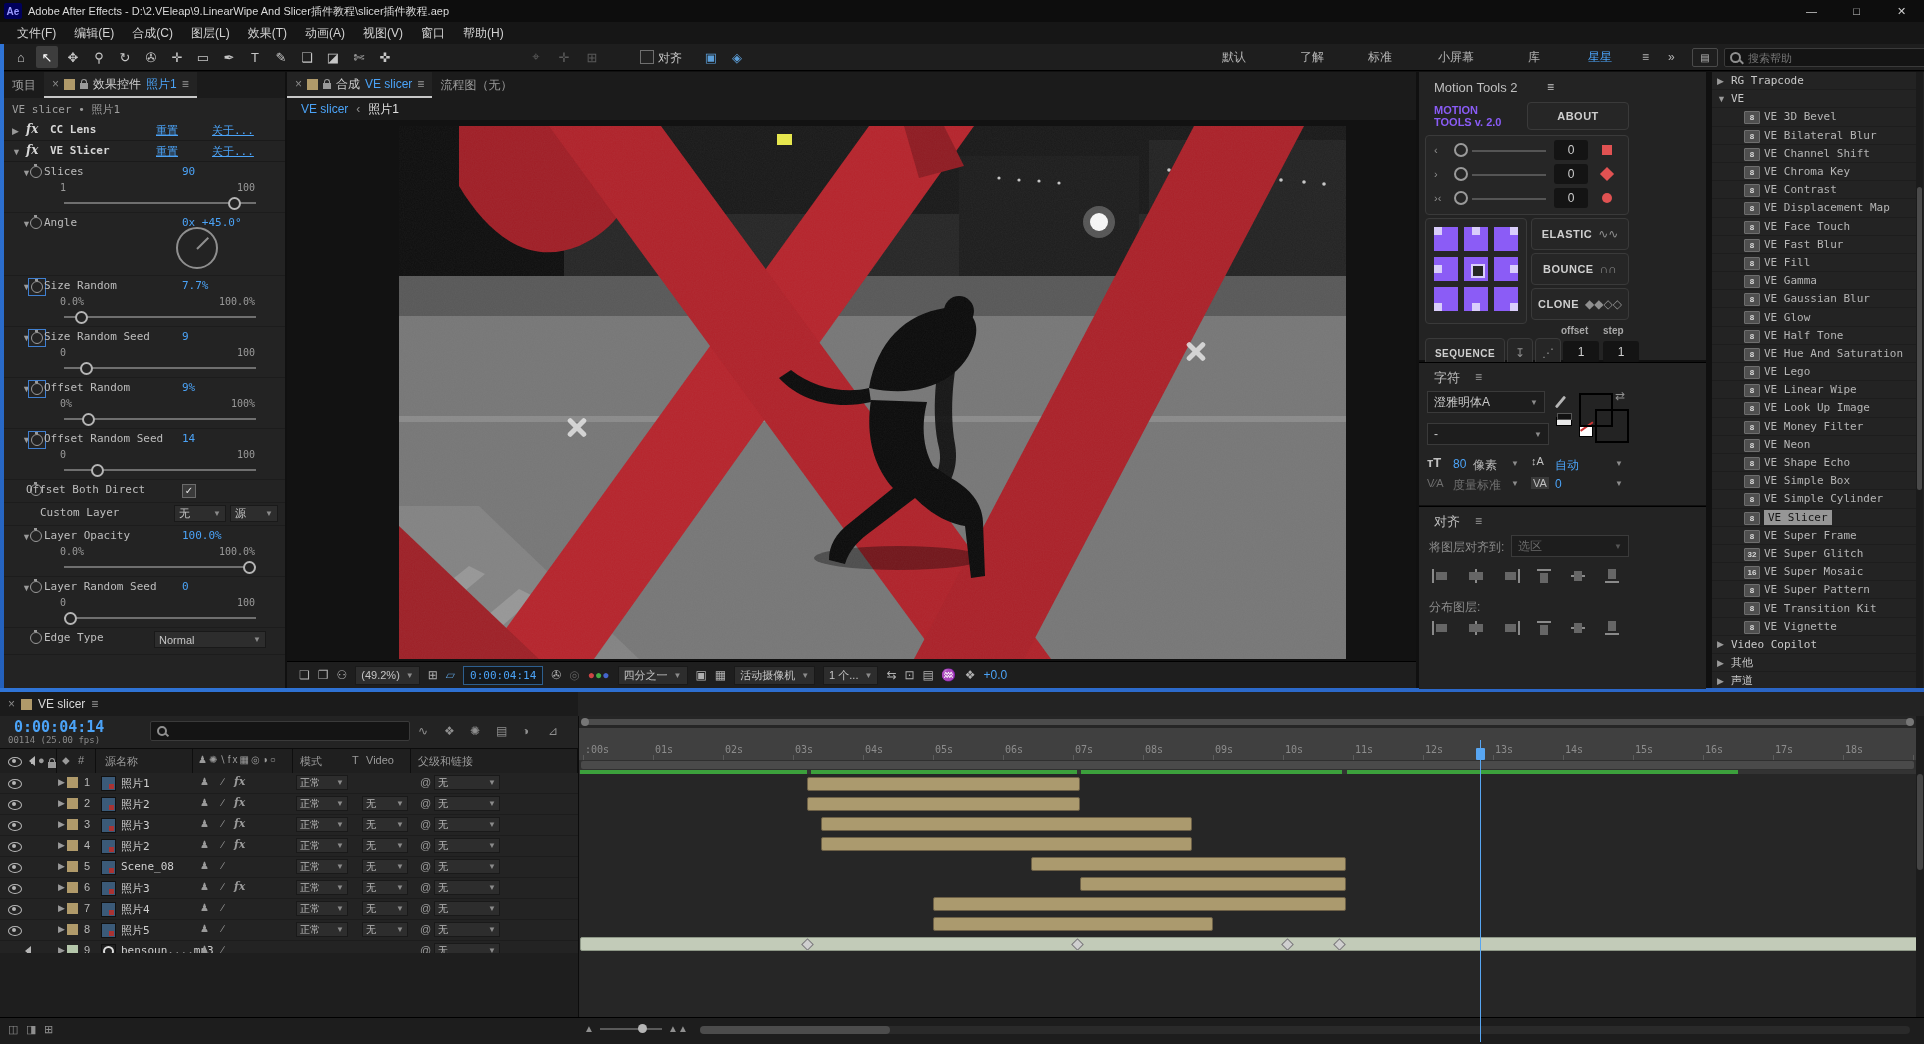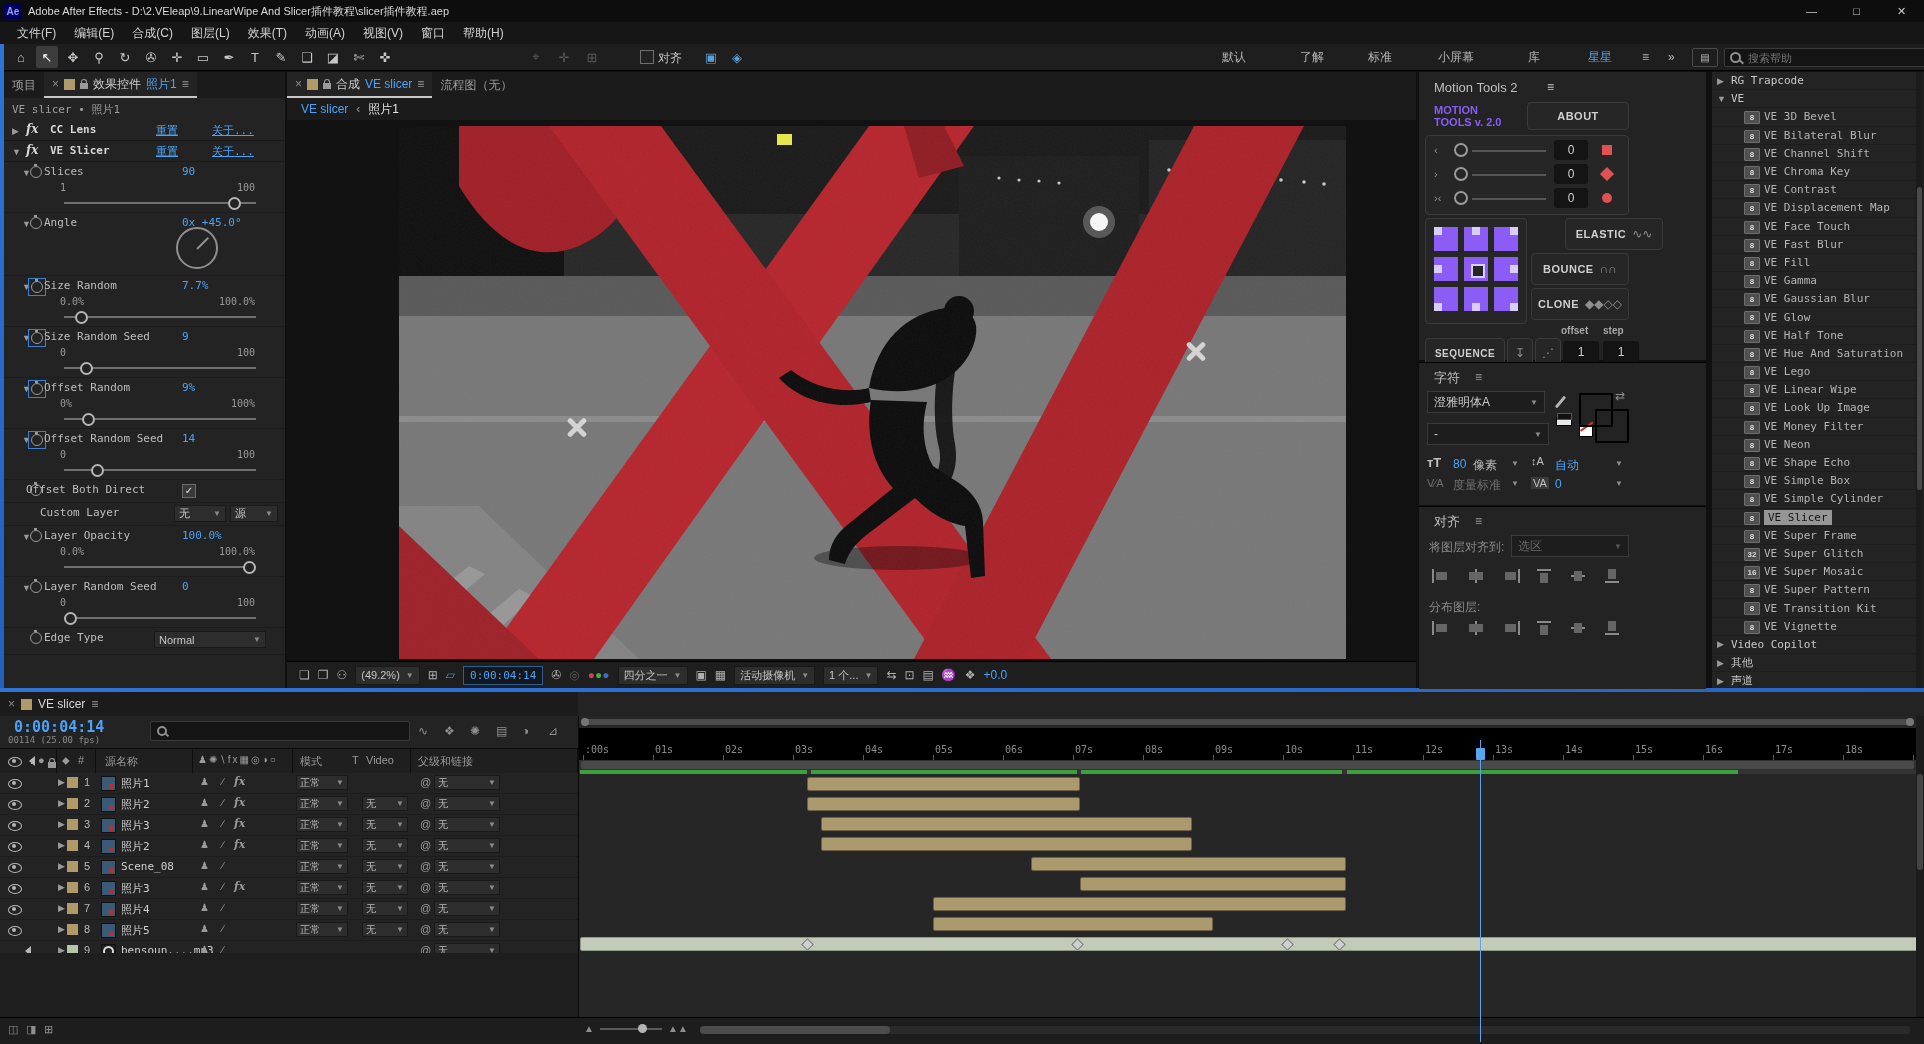--- a/index.html
+++ b/index.html
@@ -546,21 +546,21 @@
         </div>
         <div class="mt-cell" style="left: 38px; top: 68px;">
           <div></div>
           <i style="left: 8px; top: 16px; width: 8px; height: 8px;"></i>
         </div>
         <div class="mt-cell" style="left: 68px; top: 68px;">
           <div></div>
           <i style="left: 16px; top: 16px; width: 8px; height: 8px;"></i>
         </div>
       </div>
-    <div class="mt-box" style="left:112px;top:146px;width:96px;height:30px;display:flex;align-items:center;justify-content:center;gap:6px;margin-left:34px;">
+    <div class="mt-box" style="left:112px;top:146px;width:96px;height:30px;display:flex;align-items:center;justify-content:center;gap:6px;">
       <span class="mt-btn-label">ELASTIC</span>
         <span class="dim">∿∿</span>
     </div>
     <div class="mt-box" style="left:112px;top:181px;width:96px;height:30px;display:flex;align-items:center;justify-content:center;gap:6px;">
       <span class="mt-btn-label">BOUNCE</span>
         <span class="dim">∩∩</span>
     </div>
     <div class="mt-box" style="left:112px;top:216px;width:96px;height:30px;display:flex;align-items:center;justify-content:center;gap:6px;">
       <span class="mt-btn-label">CLONE</span>
         <span class="dim">◆◆◇◇</span>
@@ -1020,21 +1020,21 @@
       </div>
     <div class="abs" style="left:0;top:261px;width:578px;height:65px;background:#1e1e1e;"></div>
 
     <div id="tl-graph">
 
       <div class="abs" style="left:0;top:0;right:8px;height:12px;background:#262626;">
         <div class="abs" style="left:4px;top:3px;right:4px;height:6px;background:#4c4c4c;border-radius:3px;"></div>
         <div class="abs" style="left:2px;top:2px;width:8px;height:8px;background:#777;border-radius:50%;"></div>
         <div class="abs" style="right:2px;top:2px;width:8px;height:8px;background:#777;border-radius:50%;"></div>
       </div>
-      <div class="abs" id="tl-ruler" style="left:0;top:12px;right:8px;height:32px;background:#000000;border-bottom:6px solid #5eead4;">
+      <div class="abs" id="tl-ruler" style="left:0;top:12px;right:8px;height:32px;background:#404040;border-bottom:6px solid #5eead4;">
           <span class="rlabel" style="left: 6px;">:00s</span>
           <span class="rtick" style="left: 4px;"></span>
           <span class="rlabel" style="left: 76px;">01s</span>
           <span class="rtick" style="left: 74px;"></span>
           <span class="rlabel" style="left: 146px;">02s</span>
           <span class="rtick" style="left: 144px;"></span>
           <span class="rlabel" style="left: 216px;">03s</span>
           <span class="rtick" style="left: 214px;"></span>
           <span class="rlabel" style="left: 286px;">04s</span>
           <span class="rtick" style="left: 284px;"></span>

